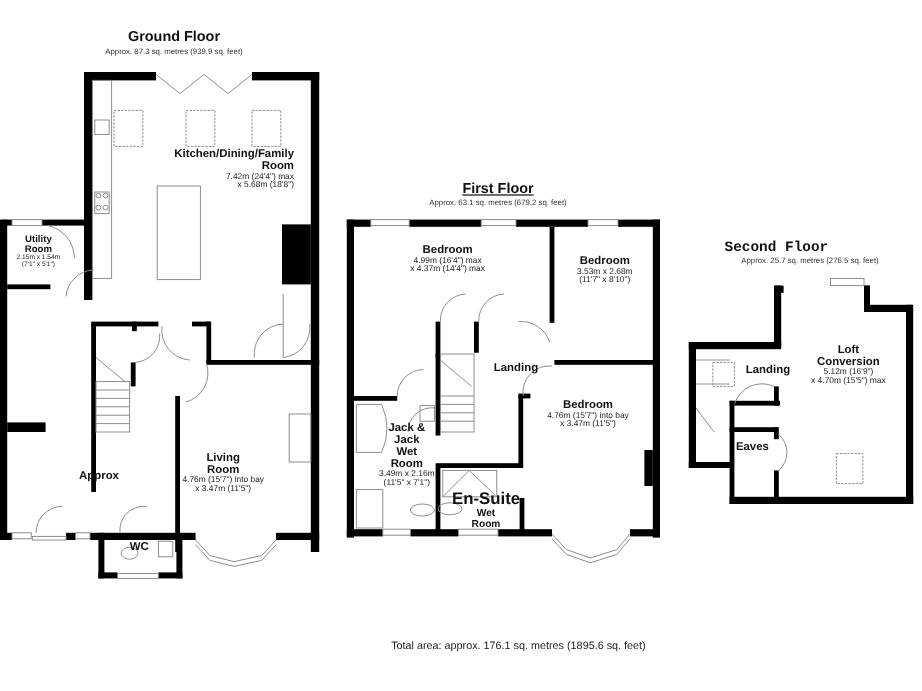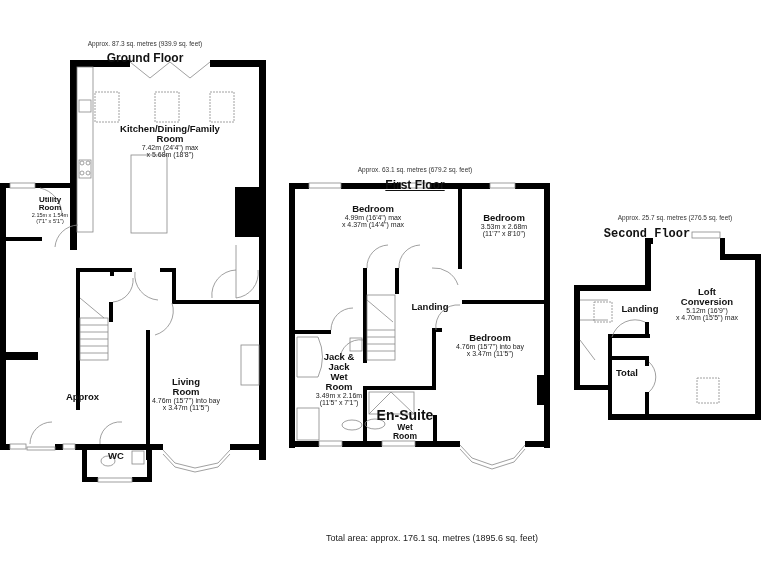--- a/index.html
+++ b/index.html
@@ -1,17 +1,17 @@
 <!DOCTYPE html>
 <html><head>
 <meta charset="utf-8">
 <style>
   html,body{margin:0;padding:0;background:#fff;}
   body{width:768px;height:576px;position:relative;overflow:hidden;font-family:"Liberation Sans",sans-serif;color:#111;}
-  .floor-title{position:absolute;font-weight:bold;font-size:12px;text-align:center;white-space:nowrap;margin-top:28px;}
+  .floor-title{position:absolute;font-weight:bold;font-size:12px;text-align:center;white-space:nowrap;}
   .floor-area{position:absolute;font-size:6.5px;text-align:center;white-space:nowrap;color:#333;}
   .rlabel{position:absolute;text-align:center;white-space:nowrap;line-height:1.05;}
   .rname{font-weight:bold;font-size:9.5px;display:block;}
   .rdim{font-size:7px;display:block;color:#222;}
   .total{position:absolute;left:0;width:768px;top:533px;text-align:center;font-size:9px;color:#222;margin-left:48px;}
   svg{position:absolute;left:0;top:0;}
 </style>
 </head>
 <body>
 
@@ -191,28 +191,28 @@
     <line x1="580" y1="300" x2="608" y2="300"></line>
     <line x1="580" y1="320" x2="608" y2="320"></line>
     <line x1="580" y1="340" x2="595" y2="360"></line>
     <rect x="697" y="378" width="22" height="25" stroke-dasharray="2,1"></rect>
   </g>
 </svg>
 
 <div class="floor-title" style="left:80px;top:23px;width:130px;">Ground Floor</div>
 <div class="floor-area" style="left:60px;top:40px;width:170px;">Approx. 87.3 sq. metres (939.9 sq. feet)</div>
 
-<div class="rlabel" style="left:95px;top:124px;width:150px;">
+<div class="rlabel" style="left:95px;top:124px;width:150px;text-align:right;">
   <span class="rname">Kitchen/Dining/Family</span>
   <span class="rname">Room</span>
   <span class="rdim">7.42m (24'4") max</span>
   <span class="rdim">x 5.68m (18'8")</span>
 </div>
 
-<div class="rlabel" style="left:24px;top:196px;width:52px;">
+<div class="rlabel" style="left:6px;top:196px;width:52px;">
   <span class="rname" style="font-size:8px">Utility</span>
   <span class="rname" style="font-size:8px">Room</span>
   <span class="rdim" style="font-size:5.5px">2.15m x 1.54m</span>
   <span class="rdim" style="font-size:5.5px">(7'1" x 5'1")</span>
 </div>
 
 <div class="rlabel" style="left:140px;top:355px;width:92px;margin-top:22px;">
   <span class="rname">Living</span>
   <span class="rname">Room</span>
   <span class="rdim">4.76m (15'7") into bay</span>
@@ -275,16 +275,16 @@
   <span class="rname">Conversion</span>
   <span class="rdim">5.12m (16'9")</span>
   <span class="rdim">x 4.70m (15'5") max</span>
 </div>
 
 <div class="rlabel" style="left:617px;top:304px;width:46px;">
   <span class="rname">Landing</span>
 </div>
 
 <div class="rlabel" style="left:610px;top:368px;width:34px;">
-  <span class="rname">Total</span>
+  <span class="rname">Eaves</span>
 </div>
 
 <div class="total">Total area: approx. 176.1 sq. metres (1895.6 sq. feet)</div>
 
 </body></html>

